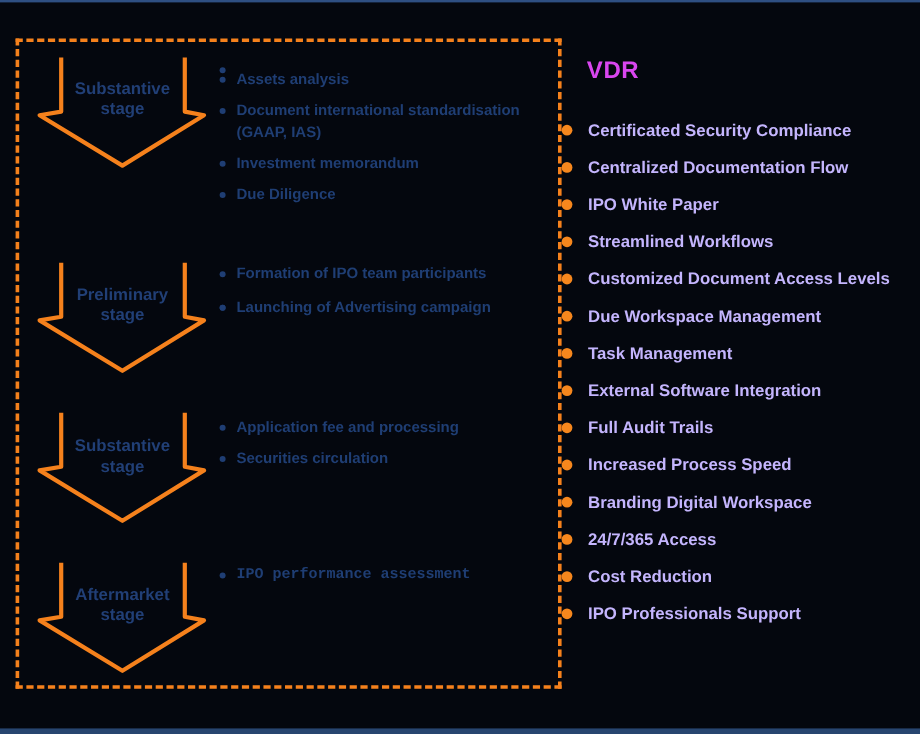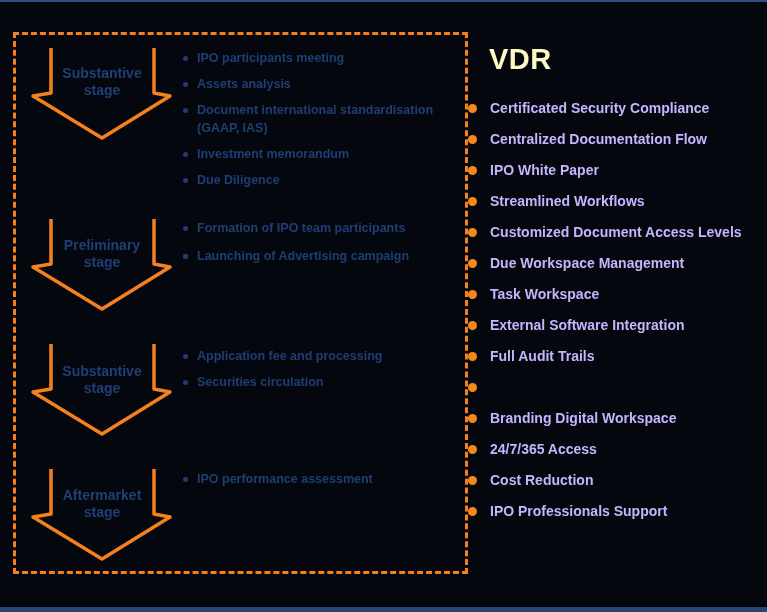--- a/index.html
+++ b/index.html
@@ -36,30 +36,30 @@
   }
   .list-1 { top:49px; } .list-2 { top:219px; } .list-3 { top:347px; } .list-4 { top:470px; }
   ul.stage-list li {
     position:relative; padding-left:19px;
     color:#1F3E74; font-size:12.5px; font-weight:600; line-height:18px;
     white-space:pre-line;
   }
   .list-1 li { margin-bottom:8px; }
   .list-2 li { margin-bottom:10px; }
   .list-3 li { margin-bottom:8px; }
-  .list-4 li { margin-bottom:8px; }
+  .list-4 li { margin-bottom:8px;font-family:Liberation Mono, monospace; }
   ul.stage-list .dot {
     position:absolute; left:5px; top:6.5px;
     width:5px; height:5px; border-radius:50%;
     background:#1F3E74;
   }
 
   .vdr-title {
     position:absolute; left:489px; top:41px;
-    color:#fef9c3; font-size:29px; font-weight:800;
+    color:#d946ef; font-size:20px; font-weight:800;
     line-height:36px; letter-spacing:0.5px;
   }
 
   ul.vdr-list {
     position:absolute; left:490px; top:99px; width:272px;
     list-style:none;
   }
   ul.vdr-list li {
     position:relative; height:18px; margin-bottom:13px;
     color:#c4b5fd; font-size:14px; font-weight:600; line-height:18px;
@@ -80,21 +80,21 @@
 <div class="dashed-box"></div>
 
 <svg class="stage-arrow arrow-1" viewBox="0 0 148 96">
   <path d="M 25 2 V 47 L 7 50 L 76 92 L 144 50 L 128 47 V 2" fill="none" stroke="#F5811C" stroke-width="3.5" stroke-linejoin="round"></path>
 </svg>
 <div class="stage-label label-1">
   <div>Substantive</div>
   <div>stage</div>
 </div>
 <ul class="stage-list list-1">
-    <li><span class="dot"></span><span>IPO participants meeting</span></li>
+    <li><span class="dot"></span></li>
     <li><span class="dot"></span><span>Assets analysis</span></li>
     <li><span class="dot"></span><span>Document international standardisation
 (GAAP, IAS)</span></li>
     <li><span class="dot"></span><span>Investment memorandum</span></li>
     <li><span class="dot"></span><span>Due Diligence</span></li>
   </ul>
 
 <svg class="stage-arrow arrow-2" viewBox="0 0 148 96">
   <path d="M 25 2 V 47 L 7 50 L 76 92 L 144 50 L 128 47 V 2" fill="none" stroke="#F5811C" stroke-width="3.5" stroke-linejoin="round"></path>
 </svg>
@@ -132,21 +132,21 @@
   </ul>
 
 <div class="vdr-title">VDR</div>
 <ul class="vdr-list">
     <li><span class="vdot"></span><span>Certificated Security Compliance</span></li>
     <li><span class="vdot"></span><span>Centralized Documentation Flow</span></li>
     <li><span class="vdot"></span><span>IPO White Paper</span></li>
     <li><span class="vdot"></span><span>Streamlined Workflows</span></li>
     <li><span class="vdot"></span><span>Customized Document Access Levels</span></li>
     <li><span class="vdot"></span><span>Due Workspace Management</span></li>
-    <li><span class="vdot"></span><span>Task Workspace</span></li>
+    <li><span class="vdot"></span><span>Task Management</span></li>
     <li><span class="vdot"></span><span>External Software Integration</span></li>
     <li><span class="vdot"></span><span>Full Audit Trails</span></li>
-    <li><span class="vdot"></span></li>
+    <li><span class="vdot"></span><span>Increased Process Speed</span></li>
     <li><span class="vdot"></span><span>Branding Digital Workspace</span></li>
     <li><span class="vdot"></span><span>24/7/365 Access</span></li>
     <li><span class="vdot"></span><span>Cost Reduction</span></li>
     <li><span class="vdot"></span><span>IPO Professionals Support</span></li>
   </ul>
 
 </body></html>

